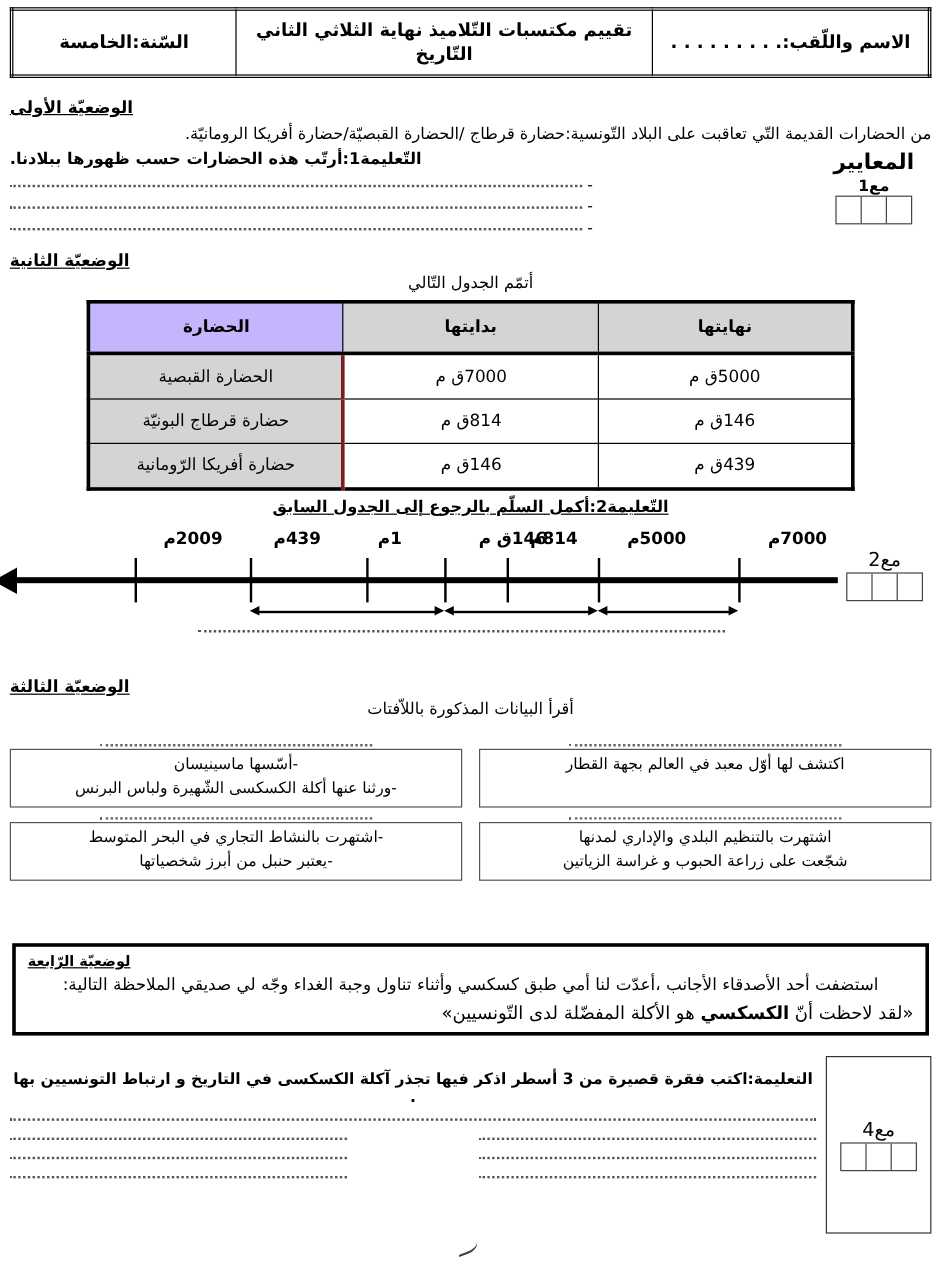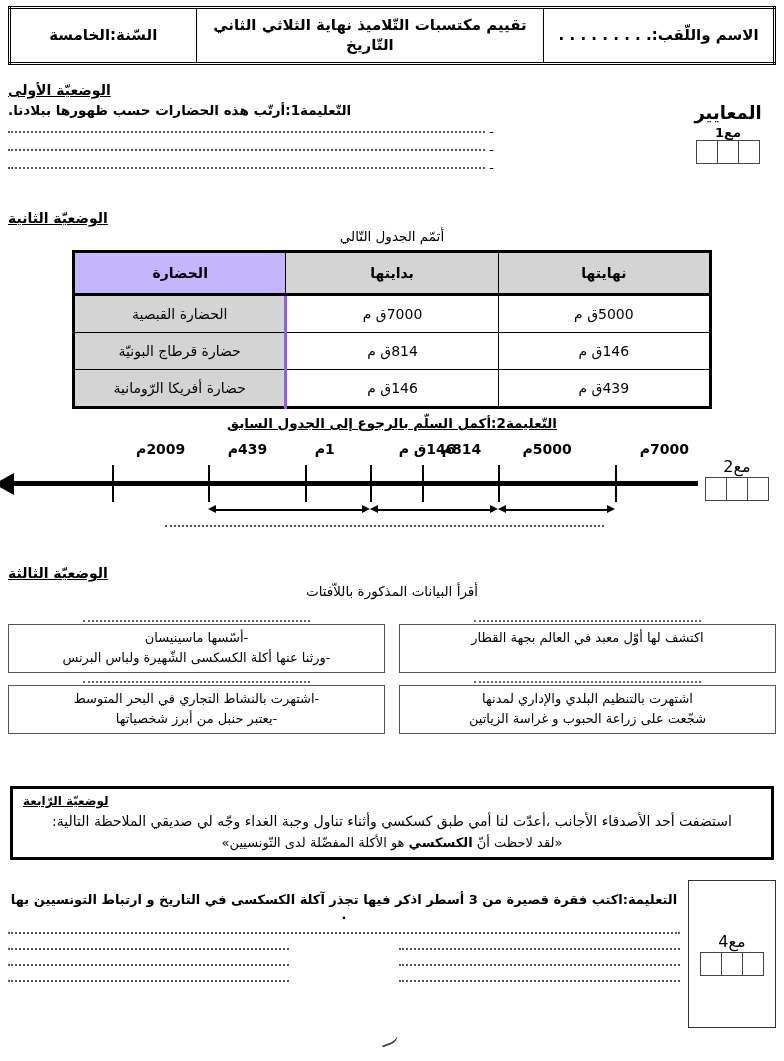--- a/index.html
+++ b/index.html
@@ -125,21 +125,21 @@
     padding: 2px 4px;
   }
   table.civ-table thead th {
     background: #d4d4d4;
     font-weight: bold;
     border-bottom: 3px solid #000;
     height: 36px;
   }
   table.civ-table td.col-civ {
     background: #d4d4d4;
-    border-right: 3px solid #8b5cf6;
+    border-right: 3px solid #7f1d1d;
   }
   table.civ-table th.col-civ {
     background: #c4b5fd;
   }
 
   
   #timeline-block { position: absolute; top: 415px; right: 8px; left: 8px; }
   #s2-instruction {
     text-align: center;
     font-size: 13.5px;
@@ -260,21 +260,21 @@
     position: absolute;
     top: 786px;
     right: 10px;
     left: 10px;
     border: 3px solid #000;
     padding: 5px 10px 7px 10px;
     box-sizing: border-box;
   }
   #s4-title { margin-bottom: 3px; font-size: 12px; }
   #s4-body { font-size: 14px; line-height: 1.55; text-align: center; }
-  #s4-quote { font-size: 13px; text-align: center; margin-top: 2px; }
+  #s4-quote { font-size: 15px; text-align: right; margin-top: 2px; }
 
   
   #final-block {
     position: absolute;
     top: 880px;
     right: 8px;
     left: 8px;
     display: flex;
     align-items: flex-start;
     gap: 8px;
@@ -332,20 +332,21 @@
             <div>التّاريخ</div>
           </td>
           <td class="hdr-year">السّنة:الخامسة</td>
         </tr>
       </tbody>
     </table>
   </div>
 
   <div id="situation1">
     <div id="s1-title" class="sec-title">الوضعيّة الأولى</div>
+    <div id="s1-intro" class="txt">من الحضارات القديمة التّي تعاقبت على البلاد التّونسية:حضارة قرطاج /الحضارة القبصيّة/حضارة أفريكا الرومانيّة.</div>
     <div class="s1-row">
       <div class="s1-criteria-col">
         <div class="bold" style="font-size:18px;">المعايير</div>
         <div id="criteria1-label">مع1</div>
         <div class="score-grid">
           <span></span>
           <span></span>
           <span></span>
         </div>
       </div>

